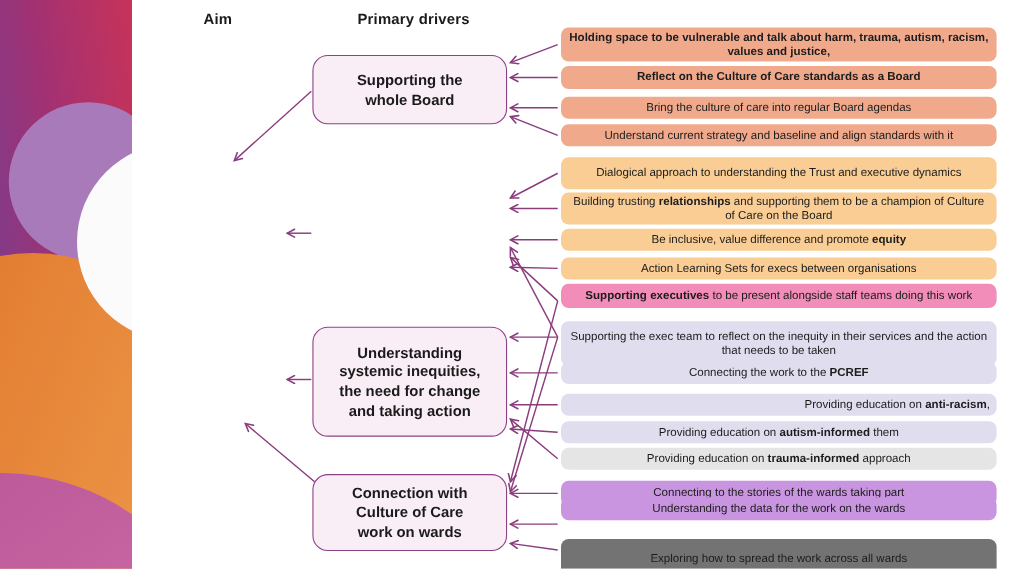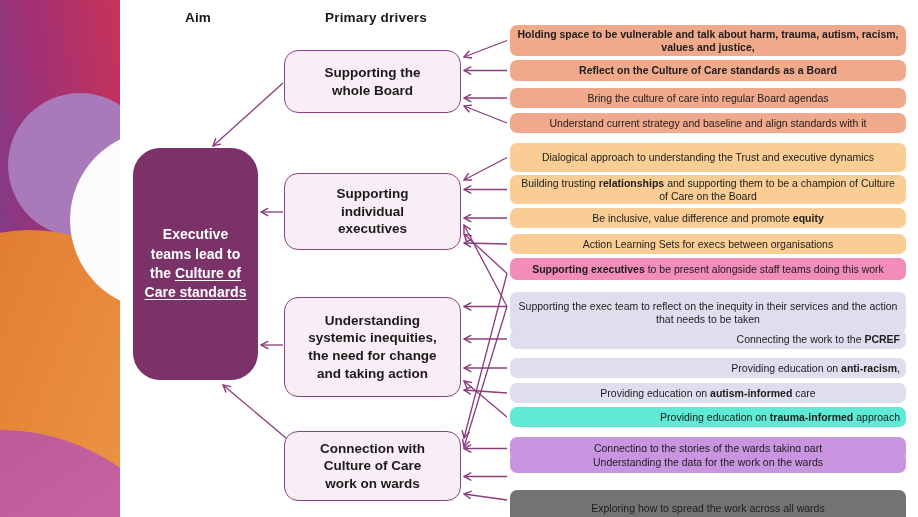--- a/index.html
+++ b/index.html
@@ -63,28 +63,22 @@
     <rect x="0" y="0" width="120" height="517" fill="url(#gBase)"></rect>
     <circle cx="80" cy="165" r="72" fill="#a97aba"></circle>
     <circle cx="30" cy="390" r="160" fill="url(#gOrange)"></circle>
     <circle cx="160" cy="220" r="90" fill="#fcfbfc"></circle>
     <circle cx="0" cy="640" r="210" fill="url(#gPink)"></circle>
   </svg>
 
   <div class="col-header" id="hd-aim">Aim</div>
   <div class="col-header" id="hd-primary">Primary drivers</div>
 
-  <div class="aim-box" id="aim" style="background: rgb(123, 50, 104);">
-    <div>
-      <span>Executive teams lead to the </span><a href="#">Culture of Care standards</a>
-    </div>
-  </div>
 
   <div class="pbox" id="p1" style="background: rgb(249, 238, 246); border: 1.5px solid rgb(141, 65, 134);">Supporting the whole Board</div>
-  <div class="pbox" id="p2" style="background: rgb(249, 238, 246); border: 1.5px solid rgb(141, 65, 134);">Supporting individual executives</div>
   <div class="pbox" id="p3" style="background: rgb(249, 238, 246); border: 1.5px solid rgb(141, 65, 134);">Understanding systemic inequities, the need for change and taking action</div>
   <div class="pbox" id="p4" style="background: rgb(249, 238, 246); border: 1.5px solid rgb(141, 65, 134);">Connection with Culture of Care work on wards</div>
 
   <div id="bars">
       <div class="bar" style="top: 25px; height: 31px; background: rgb(241, 169, 140);">
         <span><b>Holding space to be vulnerable and talk about harm, trauma, autism, racism, values and justice,</b></span>
       </div>
       <div class="bar" style="top: 60px; height: 21px; background: rgb(241, 169, 140);">
         <span><b>Reflect on the Culture of Care standards as a Board</b></span>
       </div>
@@ -105,30 +99,30 @@
       </div>
       <div class="bar" style="top: 234px; height: 20px; background: rgb(249, 205, 148);">
         <span><span>Action Learning Sets for execs between organisations</span></span>
       </div>
       <div class="bar" style="top: 258px; height: 22px; background: rgb(242, 140, 184);">
         <span><b>Supporting executives</b><span> to be present alongside staff teams doing this work</span></span>
       </div>
       <div class="bar" style="top: 292px; height: 41px; background: rgb(224, 221, 238);">
         <span><span>Supporting the exec team to reflect on the inequity in their services and the action that needs to be taken</span></span>
       </div>
-      <div class="bar" style="top: 329px; height: 20px; background: rgb(224, 221, 238); justify-content: flex-end;">
+      <div class="bar" style="top: 329px; height: 20px; background: rgb(224, 221, 238);">
         <span><span>Connecting the work to the </span><b>PCREF</b></span>
       </div>
       <div class="bar" style="top: 358px; height: 20px; background: rgb(224, 221, 238); justify-content: flex-end;">
         <span><span>Providing education on </span><b>anti-racism</b><span>,</span></span>
       </div>
       <div class="bar" style="top: 383px; height: 20px; background: rgb(224, 221, 238);">
-        <span><span>Providing education on </span><b>autism-informed</b><span> care</span></span>
+        <span><span>Providing education on </span><b>autism-informed</b><span> them</span></span>
       </div>
-      <div class="bar" style="top: 407px; height: 20px; background: #5eead4; justify-content: flex-end;">
+      <div class="bar" style="top: 407px; height: 20px; background: #e5e5e5;">
         <span><span>Providing education on </span><b>trauma-informed</b><span> approach</span></span>
       </div>
       <div class="bar" style="top: 437px; height: 23px; background: rgb(201, 149, 225);">
         <span><span>Connecting to the stories of the wards taking part</span></span>
       </div>
       <div class="bar" style="top: 452px; height: 21px; background: rgb(201, 149, 225);">
         <span><span>Understanding the data for the work on the wards</span></span>
       </div>
       <div class="bar" style="top: 490px; height: 36px; background: #737373;">
         <span><span>Exploring how to spread the work across all wards</span></span>

